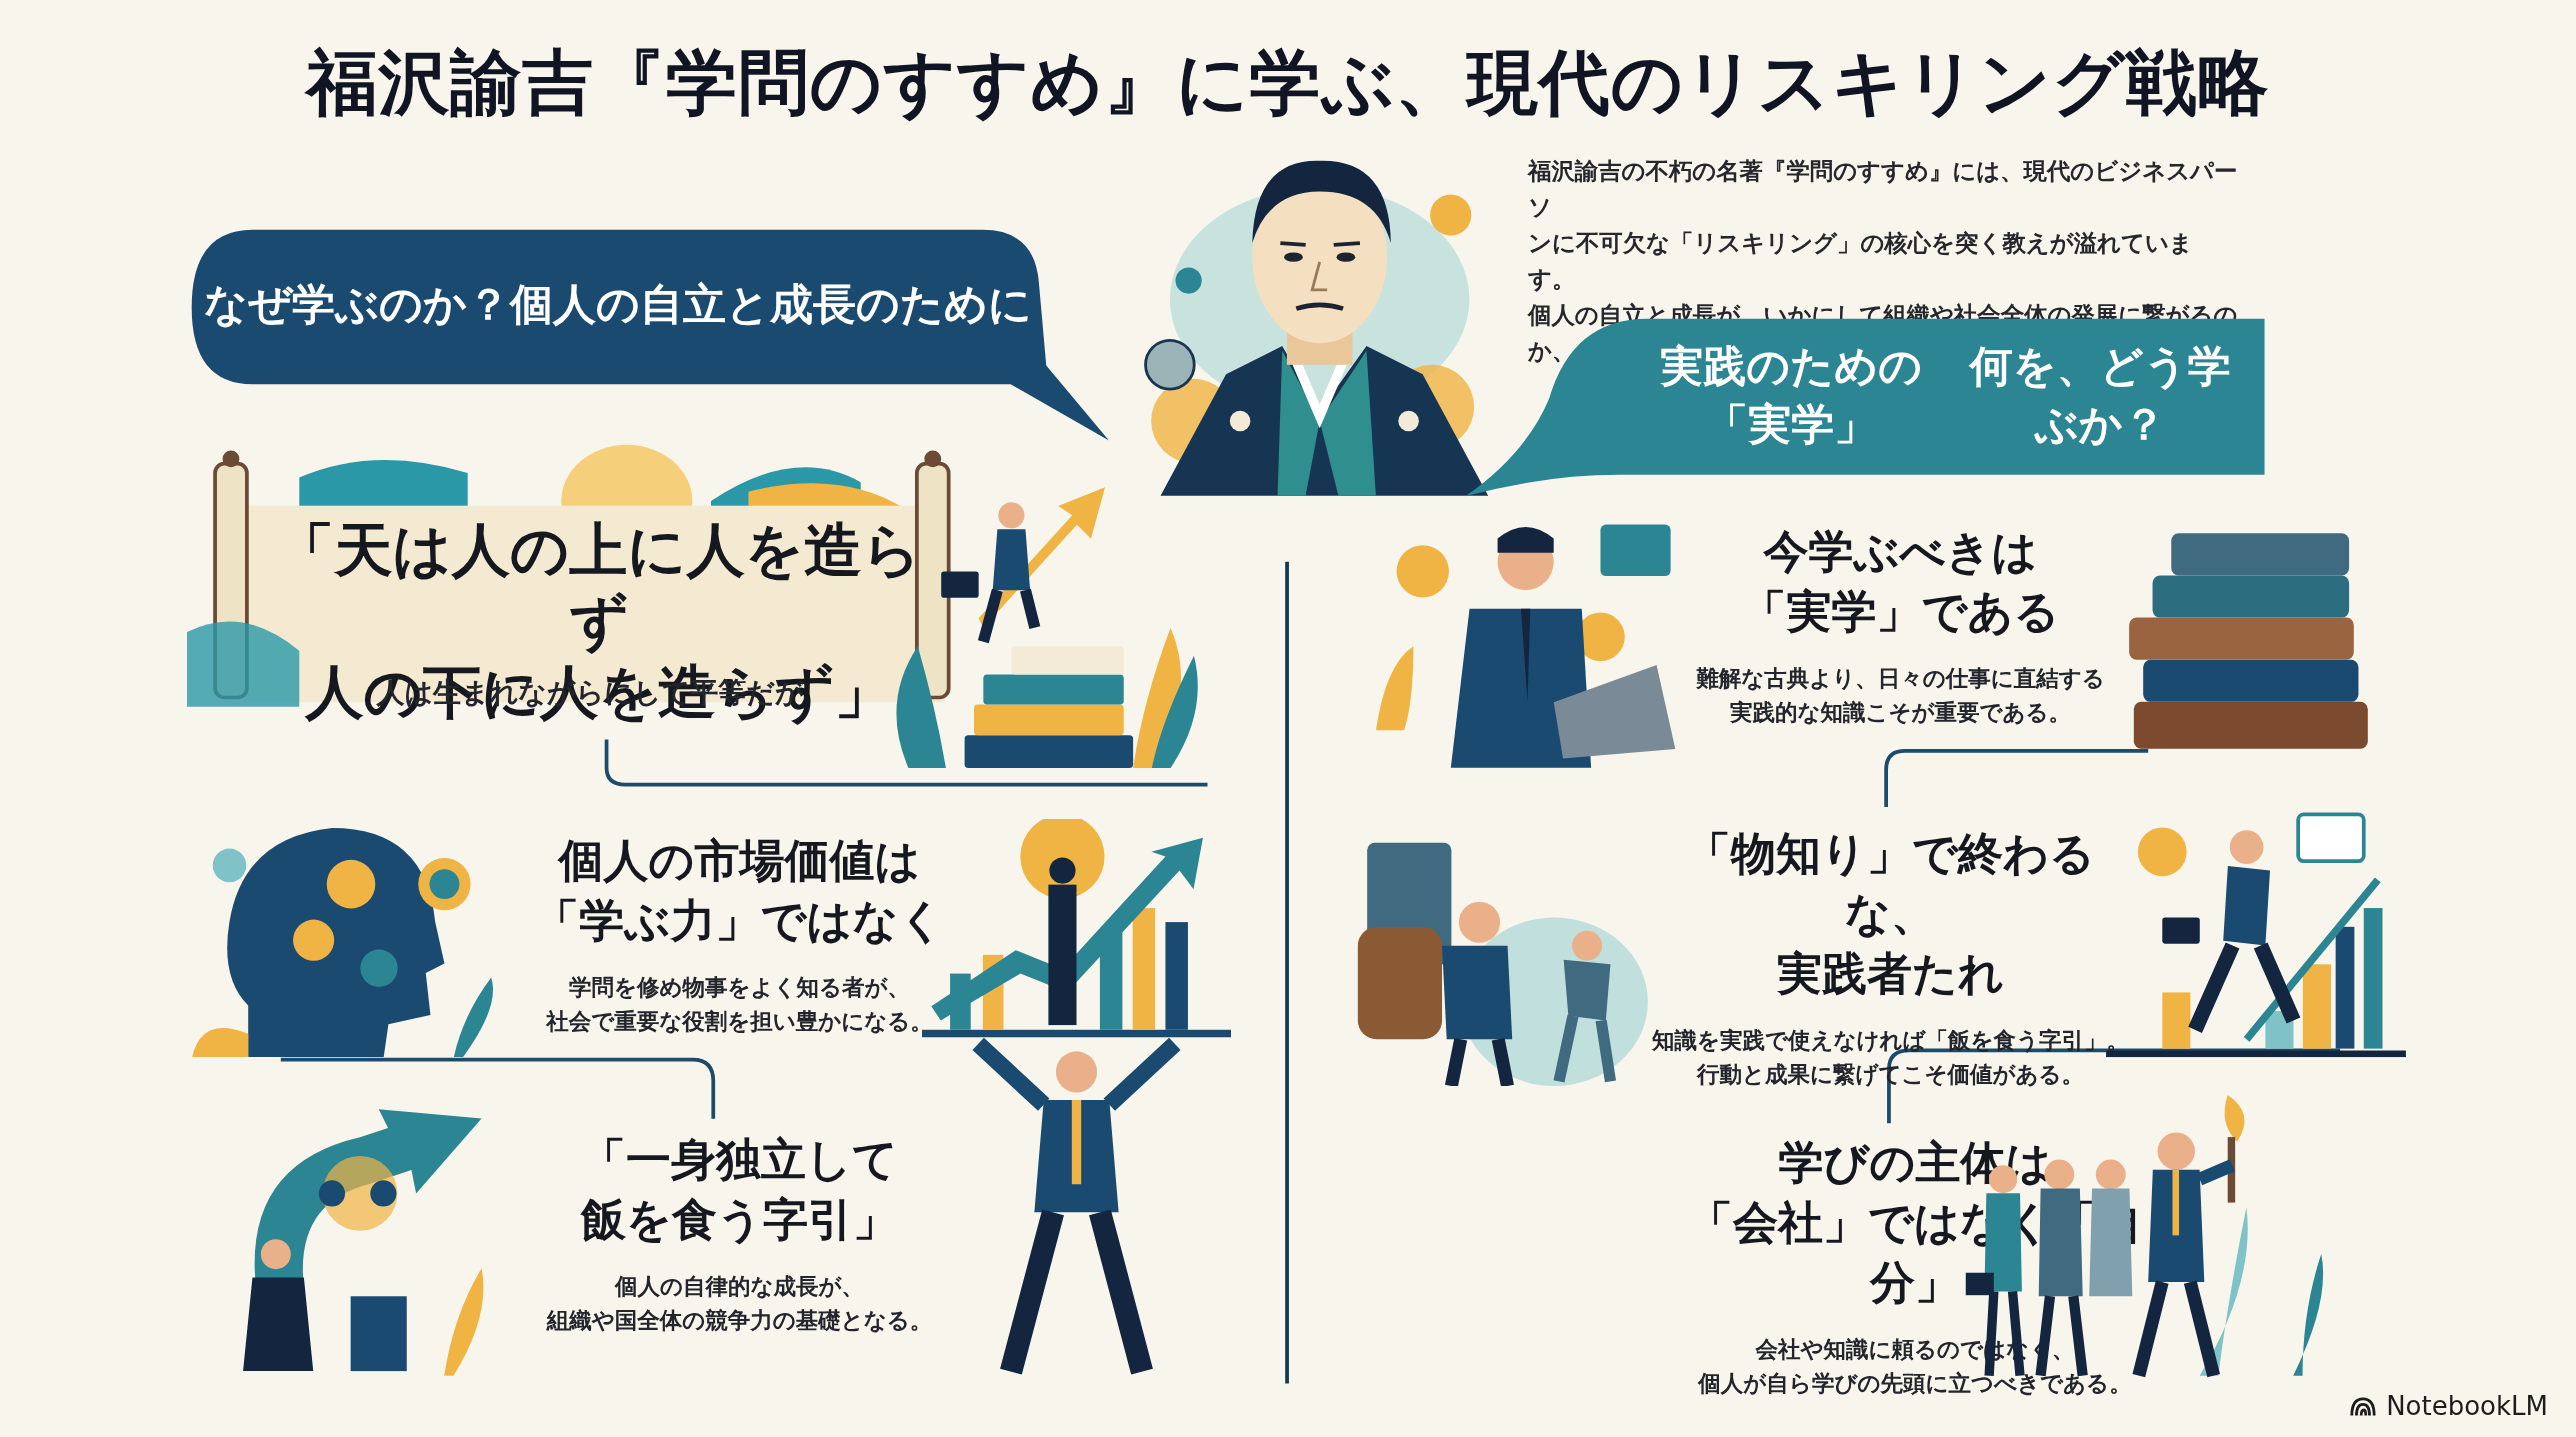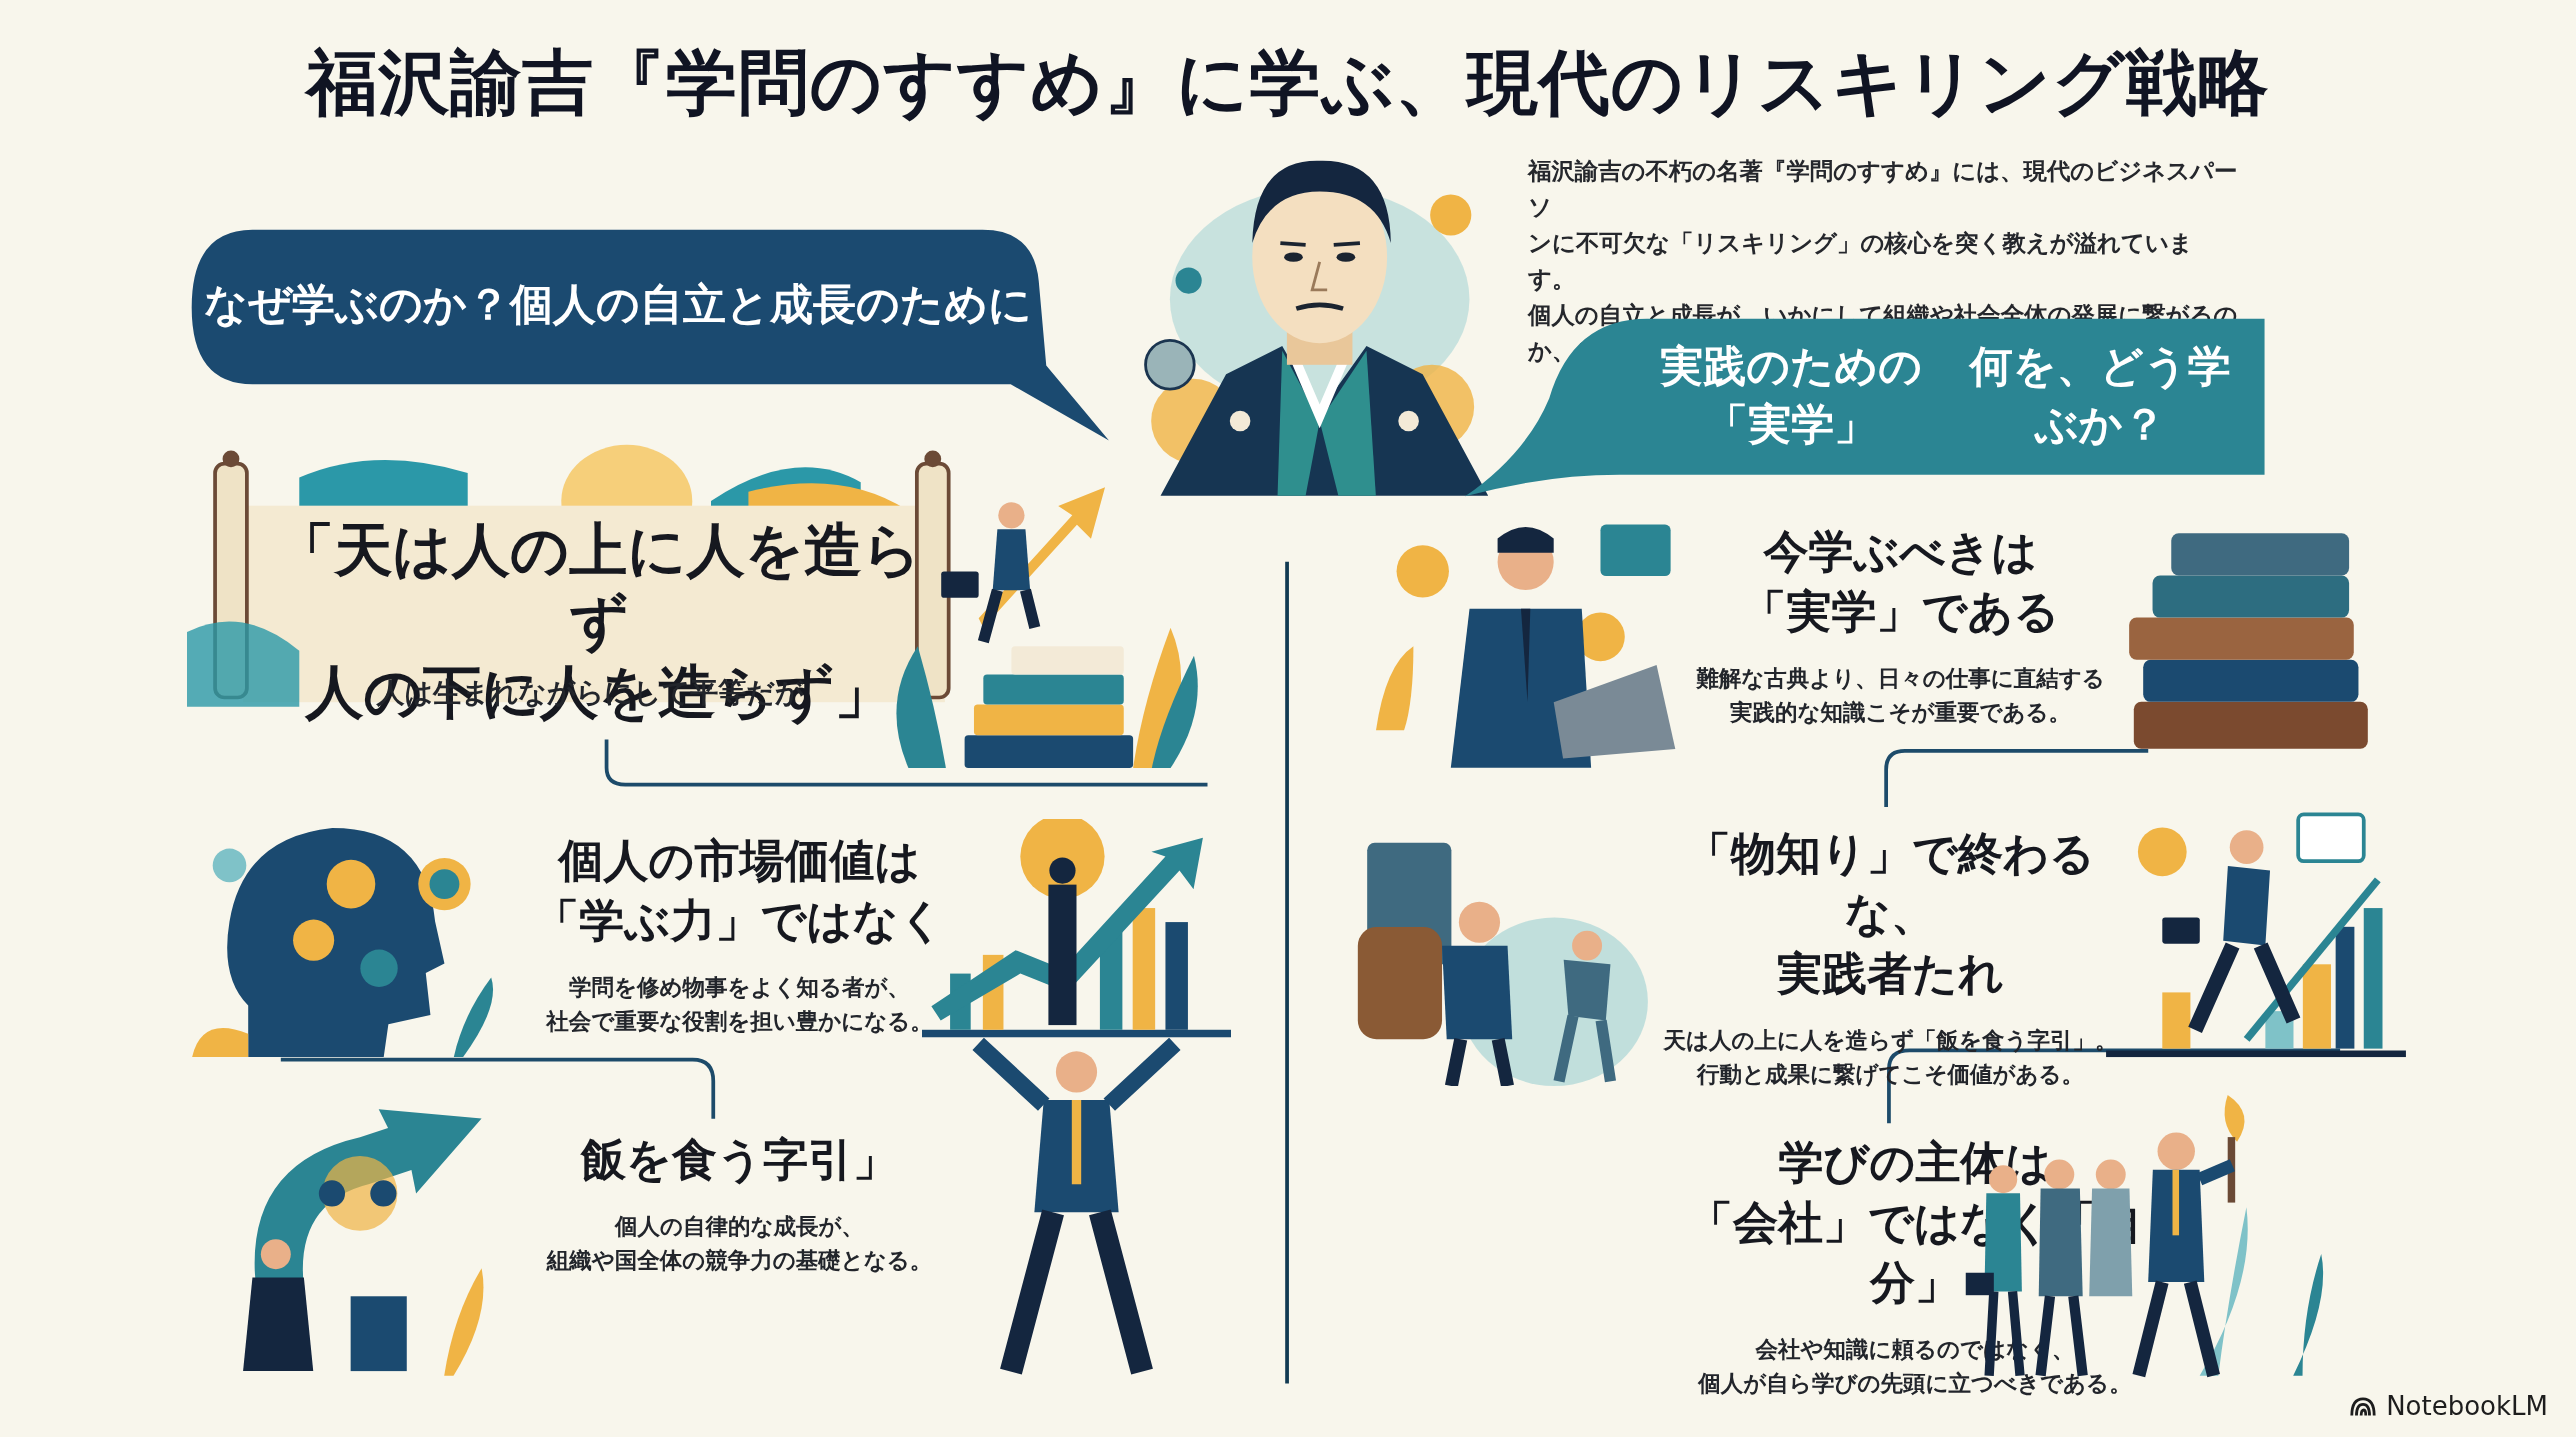--- a/index.html
+++ b/index.html
@@ -185,20 +185,21 @@
   <circle cx="170" cy="90" r="40" fill="#f0b445" opacity="0.7"></circle>
   <circle cx="140" cy="90" r="14" fill="#1b4a70"></circle>
   <circle cx="195" cy="90" r="14" fill="#1b4a70"></circle>
   <circle cx="80" cy="155" r="16" fill="#e9b089"></circle>
   <path d="M55 180 L110 180 L120 280 L45 280 Z" fill="#14263f"></path>
   <rect x="160" y="200" width="60" height="80" fill="#1b4a70"></rect>
   <path d="M270 285 Q310 220 300 170 Q270 220 260 285 Z" fill="#f0b445"></path>
 </svg>
 <div class="abs card" style="left:496px;top:1130px;">
   <div class="sec-title">
+    <div>「一身独立して</div>
     <div>飯を食う字引」</div>
   </div>
   <div class="sec-body">
     <div>個人の自律的な成長が、</div>
     <div>組織や国全体の競争力の基礎となる。</div>
   </div>
 </div>
 
 <svg class="illus" style="left:1376px;top:515px" width="318" height="253" viewBox="0 0 340 270">
   <circle cx="50" cy="60" r="28" fill="#f0b445"></circle>
@@ -239,21 +240,21 @@
   <circle cx="265" cy="130" r="16" fill="#e9b089"></circle>
   <path d="M240 145 L290 150 L285 210 L245 205 Z" fill="#3f6a80"></path>
   <path d="M250 205 L235 275 M280 210 L290 275" stroke="#3f6a80" stroke-width="12"></path>
 </svg>
 <div class="abs card" style="left:1647px;top:824px;">
   <div class="sec-title">
     <div>「物知り」で終わるな、</div>
     <div>実践者たれ</div>
   </div>
   <div class="sec-body">
-    <div>天は人の上に人を造らず「飯を食う字引」。</div>
+    <div>知識を実践で使えなければ「飯を食う字引」。</div>
     <div>行動と成果に繋げてこそ価値がある。</div>
   </div>
 </div>
 <svg class="illus" style="left:2106px;top:805px" width="300" height="253" viewBox="0 0 320 270">
   <circle cx="60" cy="50" r="26" fill="#f0b445"></circle>
   <rect x="205" y="10" width="70" height="50" rx="6" fill="#ffffff" stroke="#2b8593" stroke-width="4"></rect>
   <rect x="60" y="200" width="30" height="60" fill="#f0b445"></rect>
   <rect x="170" y="220" width="30" height="40" fill="#7fc2c8"></rect>
   <rect x="210" y="170" width="30" height="90" fill="#f0b445"></rect>
   <rect x="245" y="130" width="20" height="130" fill="#1b4a70"></rect>

